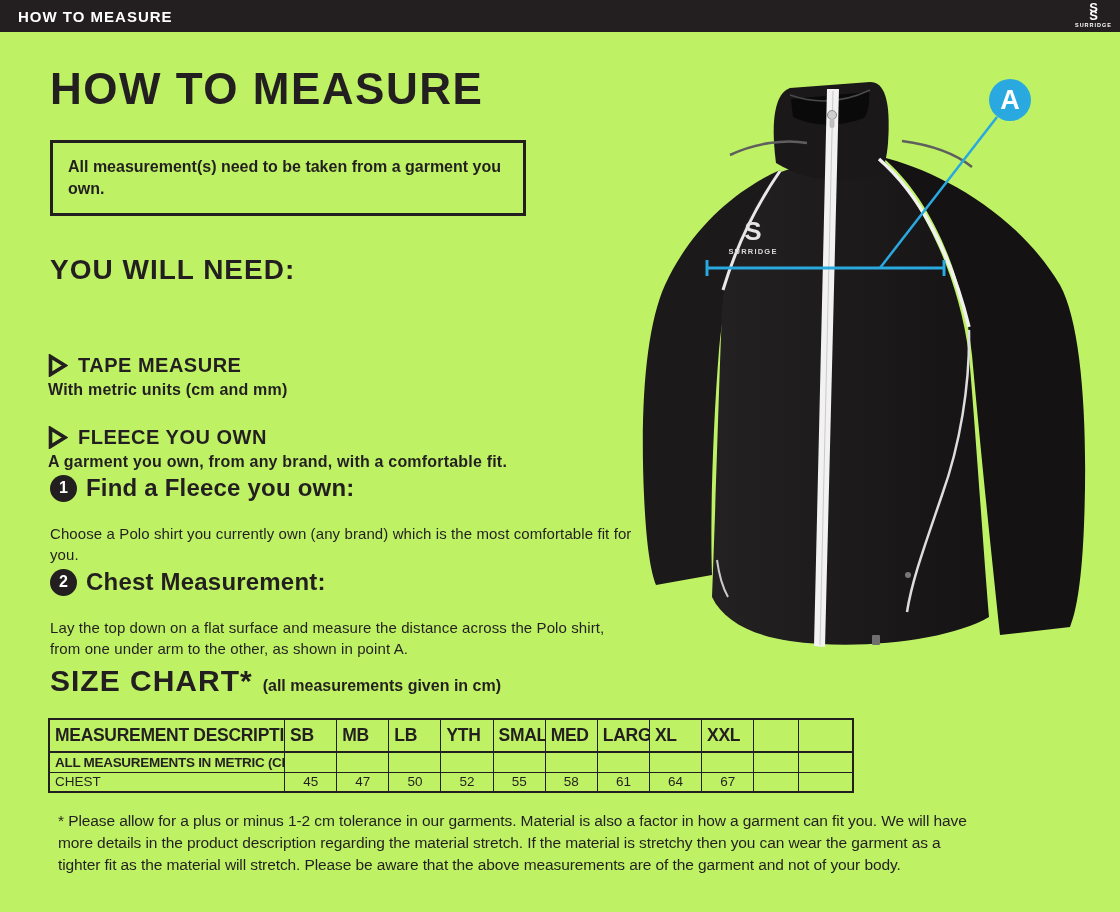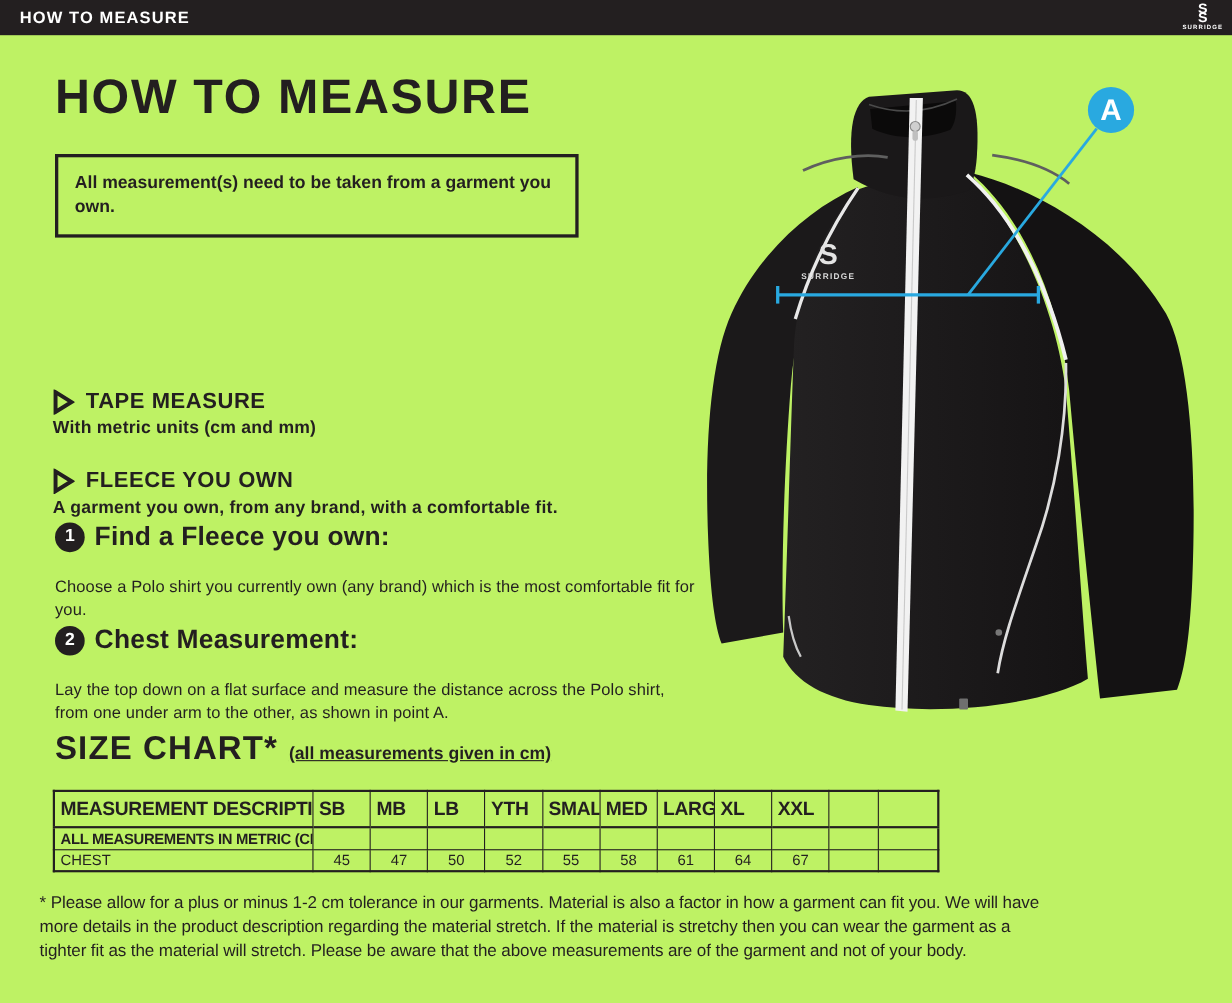--- a/index.html
+++ b/index.html
@@ -40,40 +40,40 @@
   .step-head{display:flex;align-items:center;gap:9px;}
   .step-num{
     width:27px;height:27px;border-radius:50%;background:#231f20;color:#fff;
     display:flex;align-items:center;justify-content:center;font-size:16px;font-weight:700;flex:0 0 auto;
   }
   .step-title{font-size:24px;font-weight:800;letter-spacing:.2px;}
   .step-desc{font-size:15px;font-weight:400;line-height:1.42;margin-top:21px;letter-spacing:.1px;}
   
   .sizechart-head{position:absolute;left:50px;top:664px;display:flex;align-items:baseline;gap:10px;}
   .h2-size{font-size:30px;font-weight:800;letter-spacing:1px;}
-  .size-sub{font-size:16px;font-weight:700;text-decoration:underline;}
+  .size-sub{font-size:16px;font-weight:700;}
   table.sizes{
     position:absolute;left:48px;top:718px;width:806px;border-collapse:collapse;
     table-layout:fixed;border:2px solid #231f20;
   }
   table.sizes th,table.sizes td{border:1px solid #231f20;padding:0 5px;overflow:hidden;white-space:nowrap;}
   table.sizes thead th{
     height:33px;font-size:17.5px;font-weight:700;letter-spacing:-.3px;
     text-align:left;border-bottom:2px solid #231f20;
   }
   table.sizes thead th:first-child{text-align:left;}
   table.sizes th:nth-child(1){width:235px;}
   table.sizes th:nth-child(n+2){width:52px;}
   table.sizes th:nth-child(11){width:45px;}
   table.sizes th:nth-child(12){width:54px;}
   table.sizes tbody td{height:20px;font-size:13.5px;text-align:center;}
   table.sizes tbody td.rowlabel{text-align:left;}
   table.sizes tbody tr:first-child td.rowlabel{font-weight:700;letter-spacing:-.3px;}
   
-  .footnote{position:absolute;left:36px;top:810px;width:1060px;font-size:15.5px;line-height:1.42;letter-spacing:-.1px;}
+  .footnote{position:absolute;left:58px;top:810px;width:1060px;font-size:15.5px;line-height:1.42;letter-spacing:-.1px;}
   
   .figure{position:absolute;left:620px;top:55px;width:500px;height:615px;}
 </style>
 </head>
 <body>
 
 <div class="page">
 
   <div class="topbar">
     <div class="topbar-title">HOW TO MEASURE</div>
@@ -83,20 +83,21 @@
       <span class="brandname">SURRIDGE</span>
     </div>
   </div>
 
   <div class="h1">HOW TO MEASURE</div>
 
   <div class="notice-box">
     <span>All measurement(s) need to be taken from a garment you own.</span>
   </div>
 
+  <div class="h2 need">YOU WILL NEED:</div>
 
   <div class="req r0">
     <div class="req-head">
       <span class="tri-icon">
         <svg width="20" height="23" viewBox="0 0 20 23">
             <polygon points="2.5,2.5 17,11.5 2.5,20.5" fill="none" stroke="#231f20" stroke-width="3.6"></polygon>
           </svg>
       </span>
       <span class="req-title">TAPE MEASURE</span>
     </div>

